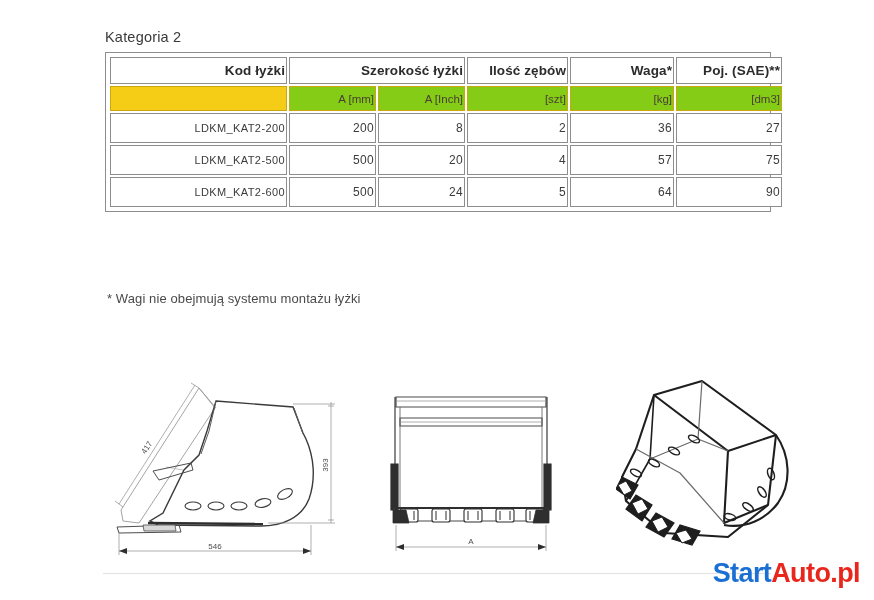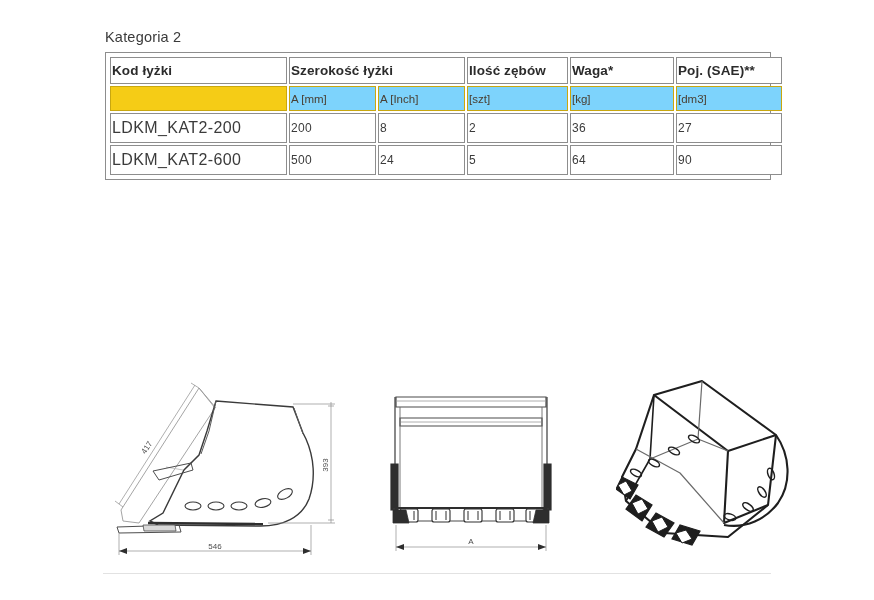--- a/index.html
+++ b/index.html
@@ -41,54 +41,54 @@
     padding: 2px 2px 2px 2px;
   }
   table.spec {
     border-collapse: separate;
     border-spacing: 2px;
     width: 100%;
     table-layout: fixed;
   }
   table.spec td, table.spec th {
     border: 1px solid #8d8d8d;
-    text-align: left;
+    text-align: right;
     vertical-align: middle;
     font-weight: normal;
     color: #363636;
     background: #ffffff;
   }
   
   tr.hdr-main td {
     height: 27px;
     font-size: 13.5px;
     font-weight: bold;
     color: #2b2b2b;
     letter-spacing: 0.1px;
   }
   
   tr.hdr-units td {
     height: 25px;
     font-size: 11.5px;
-    background: #7dd3fc;
+    background: #84cc16;
     color: #4a4033;
     border: 1px solid #c9a70f;
   }
   tr.hdr-units td.blank-yellow {
     background: #F5CC16;
   }
   
   tr.data-row td {
     height: 30px;
     font-size: 12px;
     color: #3b3b3b;
     letter-spacing: 0.3px;
   }
   tr.data-row td.code-cell {
-    font-size: 16px;
+    font-size: 11px;
     letter-spacing: 0.4px;
   }
 
   
   col.c-code  { width: 177px; }
   col.c-mm    { width: 87px;  }
   col.c-inch  { width: 87px;  }
   col.c-teeth { width: 101px; }
   col.c-kg    { width: 104px; }
   col.c-dm3   { width: 106px; }
@@ -186,32 +186,41 @@
 
         <tr class="data-row">
           <td class="code-cell">LDKM_KAT2-200</td>
           <td>200</td>
           <td>8</td>
           <td>2</td>
           <td>36</td>
           <td>27</td>
         </tr>
         <tr class="data-row">
+          <td class="code-cell">LDKM_KAT2-500</td>
+          <td>500</td>
+          <td>20</td>
+          <td>4</td>
+          <td>57</td>
+          <td>75</td>
+        </tr>
+        <tr class="data-row">
           <td class="code-cell">LDKM_KAT2-600</td>
           <td>500</td>
           <td>24</td>
           <td>5</td>
           <td>64</td>
           <td>90</td>
         </tr>
       </tbody>
     </table>
   </div>
 
   <div class="footnotes">
+    <div class="footnote">* Wagi nie obejmują systemu montażu łyżki</div>
   </div>
 
   <div class="drawings">
 
     <div class="draw-box draw-left">
       <svg width="260" height="190" viewBox="0 0 260 190" xmlns="http://www.w3.org/2000/svg">
         <g fill="none" stroke="#4d4d4d" stroke-width="1">
 
           <path d="M96,13 L18,135 L20,146 L36,148 L112,33 Z" stroke="#9a9a9a" stroke-width="0.9"></path>
           <path d="M96,13 L113,33" stroke="#9a9a9a" stroke-width="0.9"></path>
@@ -365,14 +374,15 @@
           <path d="M16,130 L26,126 L32,136 L22,141 Z"></path>
           <path d="M36,148 L46,144 L52,154 L42,159 Z"></path>
           <path d="M60,160 L70,157 L76,166 L66,170 Z"></path>
         </g>
       </svg>
     </div>
   </div>
 
   <div class="bottom-rule"></div>
 
+  <div class="logo"><span class="part-start">Start</span><span class="part-auto">Auto.pl</span></div>
 
 </div>
 
 </body></html>

